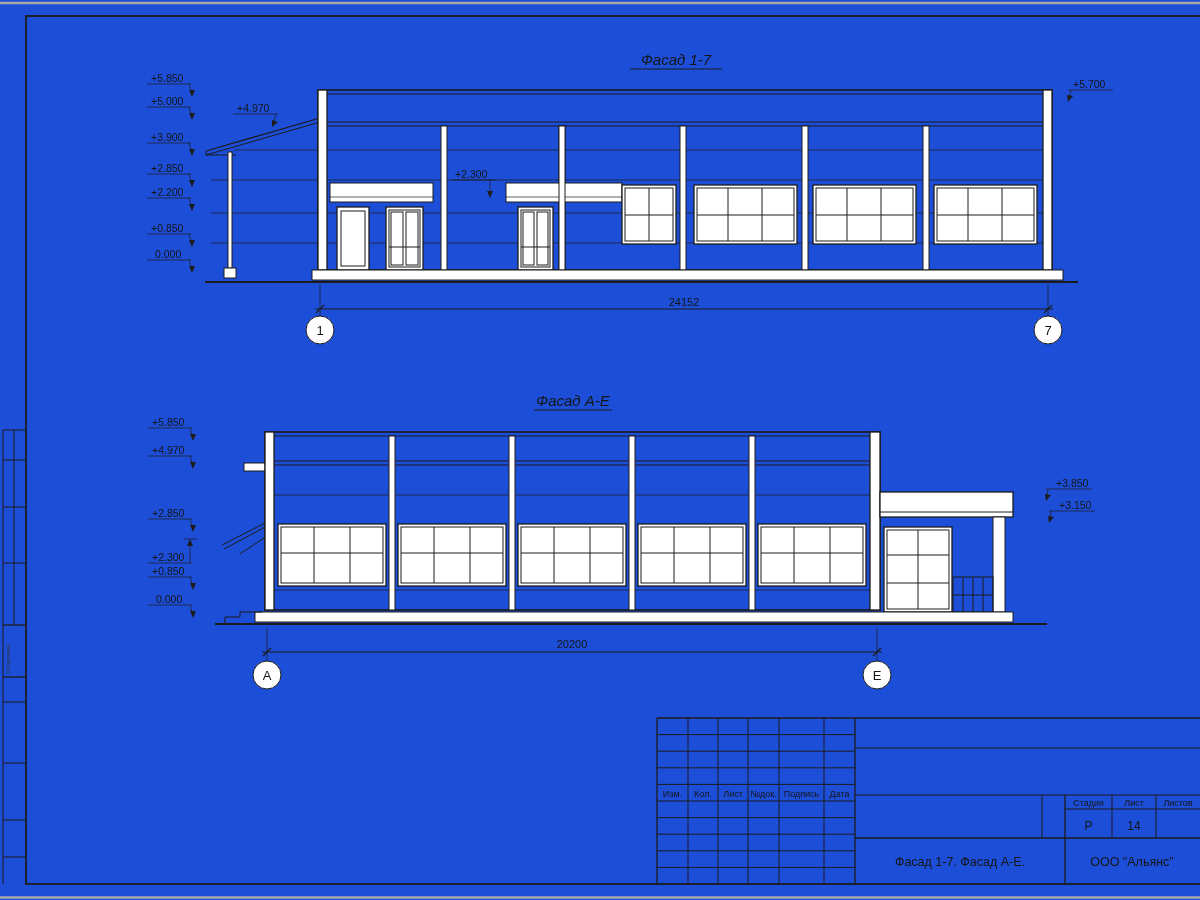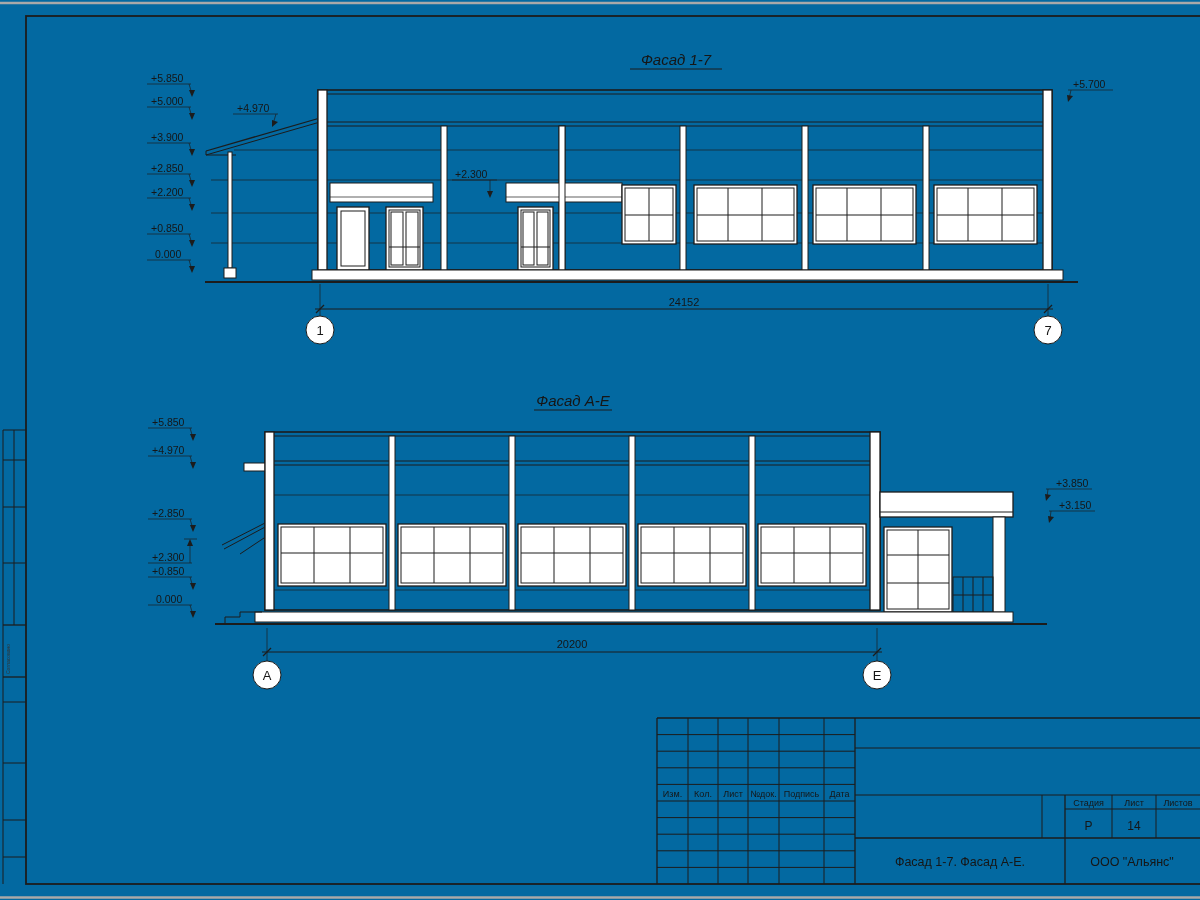--- a/index.html
+++ b/index.html
@@ -1,16 +1,16 @@
 <!DOCTYPE html>
 <html><head>
 <meta charset="utf-8">
 <style>
   html,body{margin:0;padding:0;background:#e8e8e8;}
-  .sheet{position:relative;width:1200px;height:900px;background:#0369a1;overflow:hidden;
+  .sheet{position:relative;width:1200px;height:900px;background:#1d4ed8;overflow:hidden;
          font-family:"Liberation Sans",sans-serif;}
   svg{position:absolute;left:0;top:0;}
   
   .s1 {stroke:#1c1c1c;stroke-width:1;fill:none;}
   .s07{stroke:#1c1c1c;stroke-width:0.7;fill:none;}
   .s13{stroke:#1c1c1c;stroke-width:1.3;fill:none;}
   .s16{stroke:#1c1c1c;stroke-width:1.6;fill:none;}
   .s18{stroke:#1c1c1c;stroke-width:1.8;fill:none;}
   .s22{stroke:#1c1c1c;stroke-width:2.2;fill:none;}
   .wf {fill:#ffffff;}

